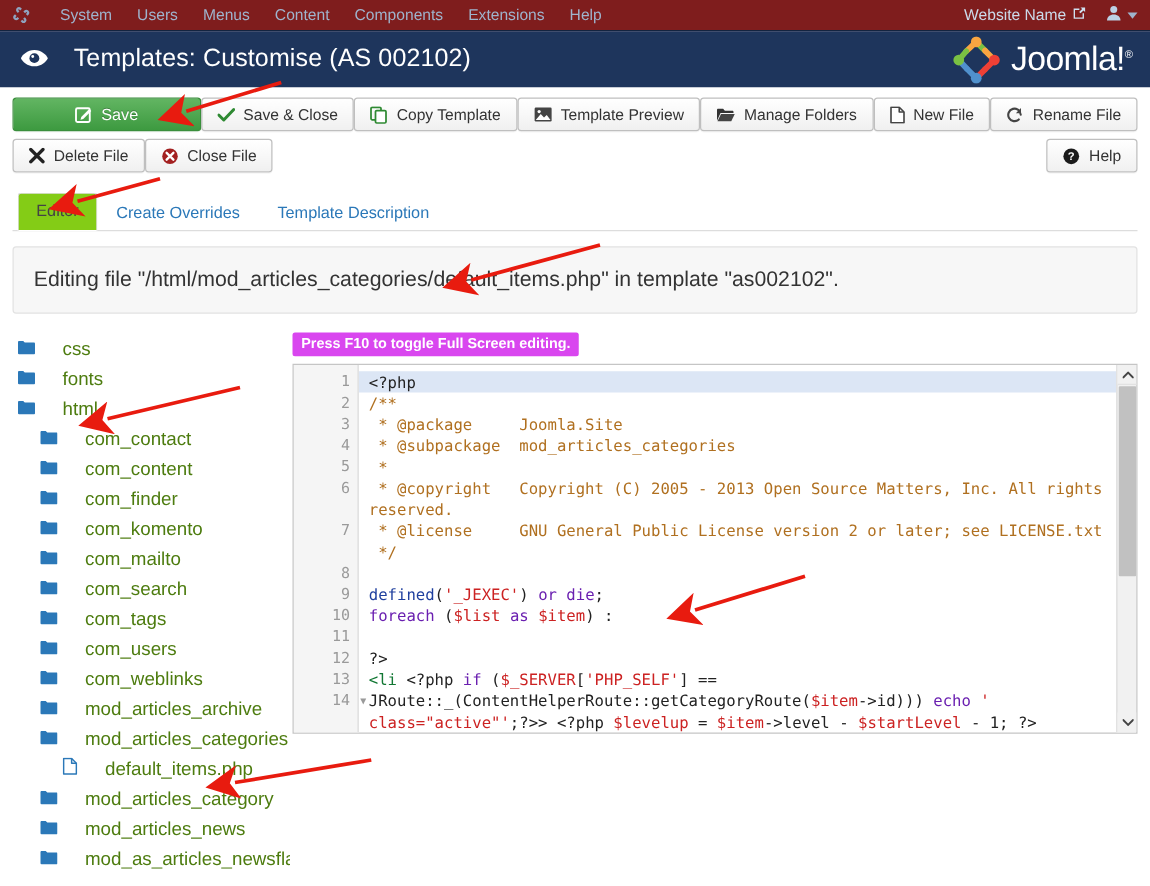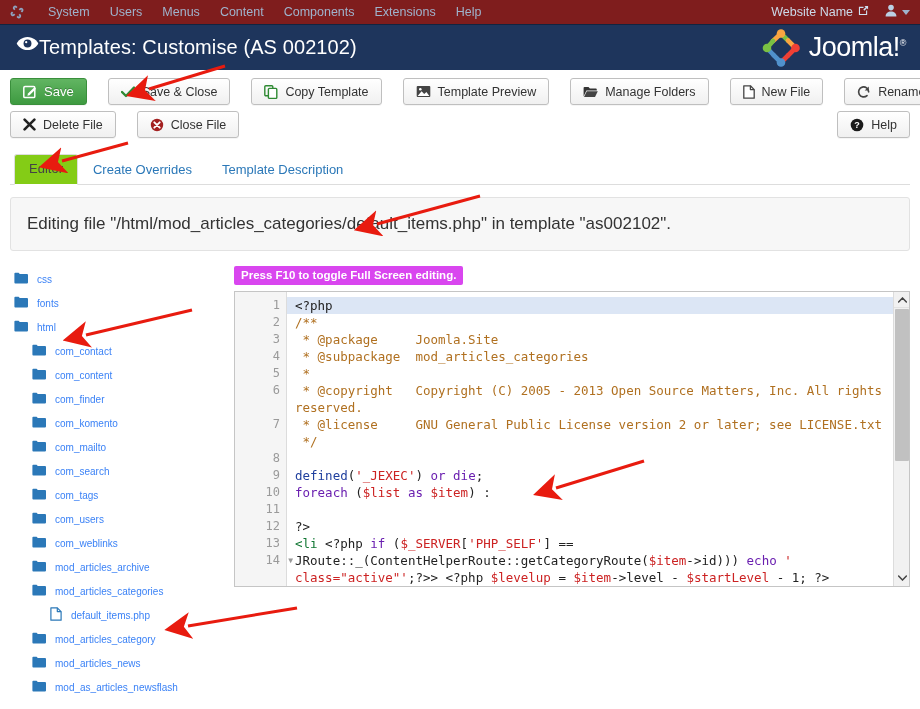--- a/index.html
+++ b/index.html
@@ -62,41 +62,41 @@
   }
 
   
   .subhead {
     height: 45px;
     background: #1e355c;
     display: flex; align-items: center;
     padding: 0 14px 0 16px;
     justify-content: space-between;
   }
-  .subhead .left { display: flex; align-items: flex-start; gap: 0; }
+  .subhead .left { display: flex; align-items: flex-end; gap: 20px; }
   .subhead .eye { color: #fff; }
   .subhead h1 {
     margin: 0; padding: 0;
     font-size: 20px; font-weight: normal;
     color: #ffffff;
     letter-spacing: 0.1px;
   }
   .joomla-logo { display: flex; align-items: center; gap: 7px; text-align: right; }
   .joomla-logo .logotext {
     color: #fff; font-size: 27px; letter-spacing: -0.5px;
     font-weight: 300;
   }
   .joomla-logo .reg { font-size: 9px; vertical-align: super; }
 
   
   .toolbar-wrap {
     background: #fff;
     padding: 8px 10px 4px 10px;
   }
-  .btnrow { display: flex; align-items: center; gap: 21px; margin-bottom: 6px; }
+  .btnrow { display: flex; align-items: center; gap: 0; margin-bottom: 6px; }
   .btnrow.second { justify-content: flex-start; }
   .btn {
     display: inline-flex; align-items: center; gap: 7px;
     height: 27px; padding: 0 12px;
     border: 1px solid #bfbfbf;
     border-radius: 3px;
     background: linear-gradient(to bottom, #ffffff 0%, #f0f0f0 100%);
     color: #333; font-size: 12.5px;
     cursor: pointer;
     white-space: nowrap;
@@ -160,23 +160,23 @@
     padding: 0 10px 0 0;
     height: 430px;
   }
   .tree-col {
     width: 232px;
     padding-left: 14px;
     padding-top: 2px;
     overflow: hidden;
   }
   .tree-node {
-    display: flex; align-items: center; gap: 9px;
-    font-size: 10px;
-    color: #3b82f6;
+    display: flex; align-items: center; gap: 22px;
+    font-size: 15px;
+    color: #4d7c0f;
     height: 24px;
     cursor: pointer;
     white-space: nowrap;
   }
   .tree-node.depth1 { padding-left: 18px; }
   .tree-node.depth2 { padding-left: 36px; }
   .folder-ic { flex: 0 0 auto; }
   .file-ic { flex: 0 0 auto; }
 
   .editor-col { flex: 1; position: relative; padding-left: 2px; }

